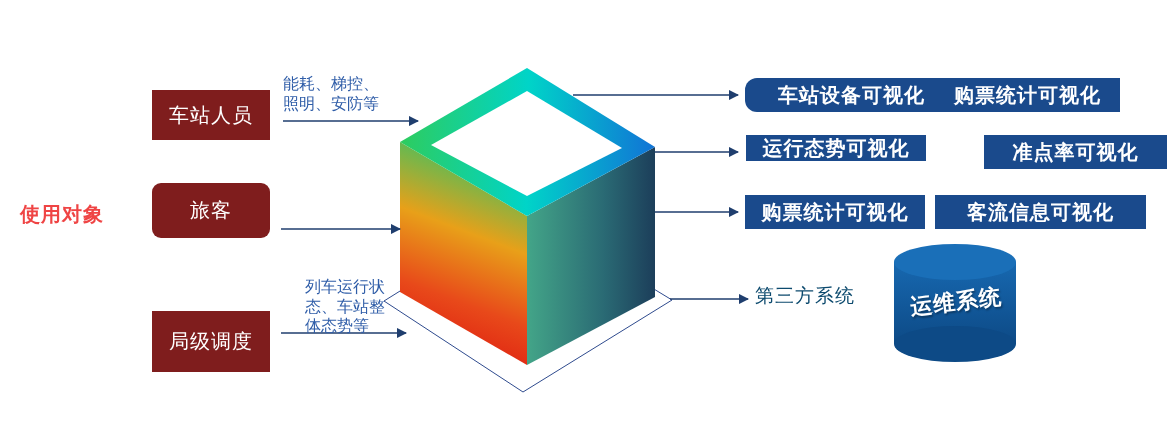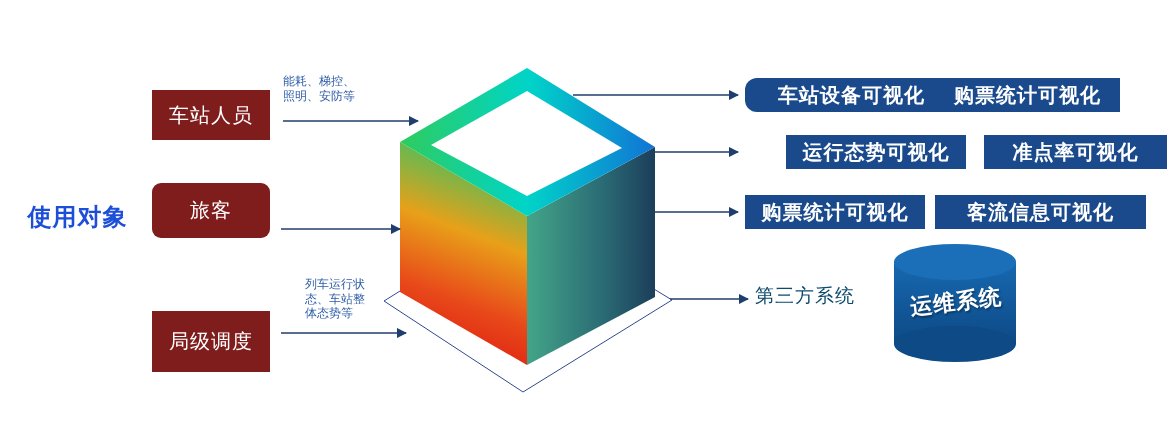--- a/index.html
+++ b/index.html
@@ -12,47 +12,46 @@
     font-family:"Liberation Sans","DejaVu Sans",sans-serif;
   }
   .layer{
     position:absolute;
     left:0;top:0;
     width:1172px;height:427px;
   }
   .abs{position:absolute;box-sizing:border-box;}
   .section-label{
     left:20px;top:201px;width:115px;
-    font-size:24px;font-weight:bold;color:#1d4ed8;
+    font-size:20px;font-weight:bold;color:#ef4444;
     letter-spacing:1px;
-    text-align:center;
   }
   .user-box{
     background:#7f1d1d;color:#ffffff;
     display:flex;align-items:center;justify-content:center;
     font-size:20px;letter-spacing:1px;
   }
   .u0{left:152px;top:90px;width:118px;height:50px;}
   .u1{left:152px;top:183px;width:118px;height:55px;border-radius:9px;}
   .u2{left:152px;top:311px;width:118px;height:61px;}
   .note{
-    color:#2F5DA8;font-size:12px;line-height:1.22;
+    color:#2F5DA8;font-size:16px;line-height:1.22;
     white-space:pre-line;
   }
   .a0{left:283px;top:74px;width:120px;}
   .a1{left:281px;top:162px;width:104px;}
   .a2{left:281px;top:277px;width:104px;margin-left:24px;}
   .out-box{
     background:#1A4A8C;color:#ffffff;
     display:flex;align-items:center;justify-content:center;
     font-size:20px;font-weight:bold;letter-spacing:1px;
   }
   .o0{left:745px;top:78px;width:213px;height:34px;border-radius:12px;}
   .o1{left:935px;top:78px;width:185px;height:34px;}
-  .o2{left:786px;top:135px;width:180px;height:34px;}
+  .o2{left:746px;top:135px;width:180px;height:26px;}
   .o3{left:984px;top:135px;width:183px;height:34px;}
   .o4{left:745px;top:195px;width:180px;height:34px;}
   .o5{left:935px;top:195px;width:211px;height:34px;}
   .third-party{
     left:755px;top:283px;width:160px;
     font-size:19px;font-weight:normal;color:#0c4a6e;
     letter-spacing:1px;
   }
   .cylinder-label{
     left:897px;top:287px;width:118px;

